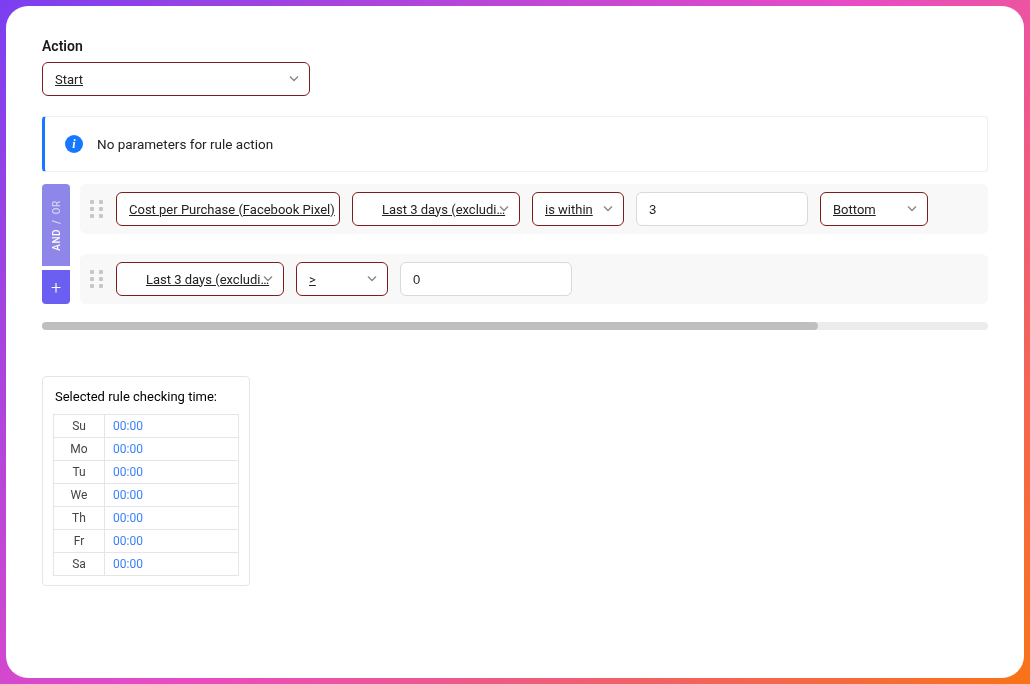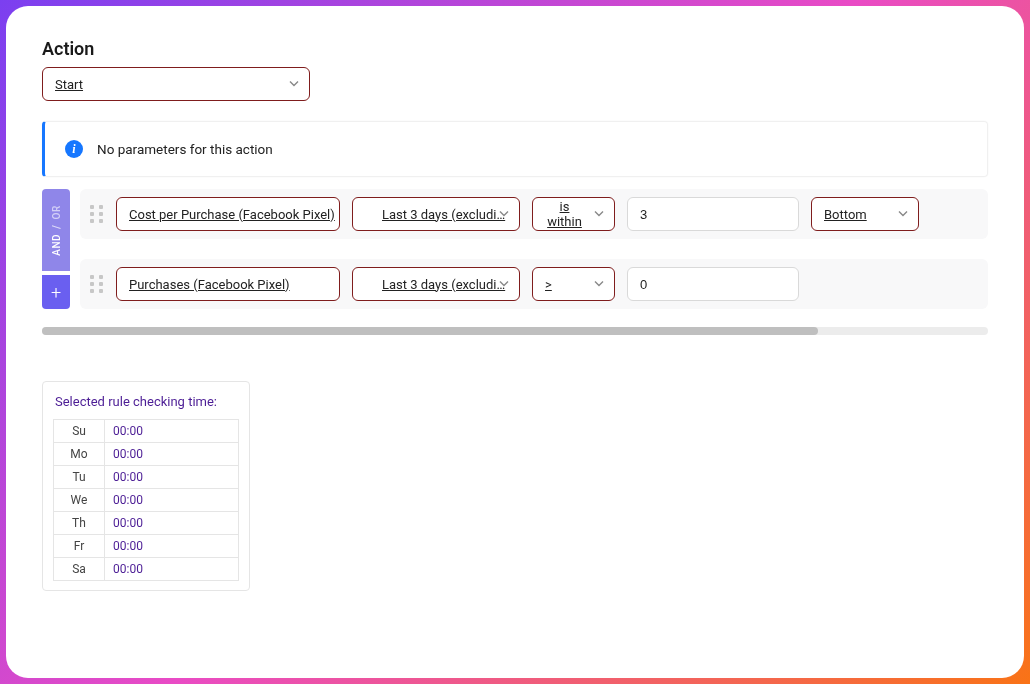--- a/index.html
+++ b/index.html
@@ -14,21 +14,21 @@
   .panel {
     background: #ffffff;
     border-radius: 22px;
     width: 100%;
     height: 100%;
     padding: 32px 36px 24px 36px;
     overflow: hidden;
     position: relative;
   }
   .section-label {
-    font-size: 18px;
+    font-size: 14px;
     font-weight: 600;
     color: #1a1a1a;
     margin-bottom: 8px;
   }
   .select {
     position: relative;
     display: inline-flex;
     align-items: center;
     border: 1px solid #7f1d1d;
     border-radius: 6px;
@@ -142,21 +142,21 @@
     grid-template-rows: 1fr 1fr 1fr;
     gap: 3px;
     cursor: grab;
     flex: 0 0 auto;
   }
   .drag-handle span {
     width: 4px; height: 4px; background: #c7c7c7; border-radius: 1px;
   }
   .metric { width: 224px; flex: 0 0 auto; white-space: nowrap; overflow: hidden; text-overflow: ellipsis;}
   .timeframe { width: 168px; flex: 0 0 auto; white-space: nowrap; overflow: hidden; text-overflow: ellipsis; padding-left: 29px;}
-  .operator { width: 83px; flex: 0 0 auto; text-align: center;}
+  .operator { width: 92px; flex: 0 0 auto;}
   .value-input {
     border: 1px solid #d9d9d9;
     border-radius: 6px;
     background: #fff;
     height: 34px;
     padding: 0 12px;
     font-size: 13px;
     color: #222;
     width: 172px;
     flex: 0 0 auto;
@@ -179,21 +179,21 @@
   }
   .sched-card {
     margin-top: 46px;
     border: 1px solid #e5e5e5;
     border-radius: 4px;
     width: 208px;
     padding: 12px 10px 10px 10px;
   }
   .sched-title {
     font-size: 13px;
-    color: #4c1d95;
+    color: #000000;
     margin-bottom: 10px;
     padding: 0 2px;
   }
   .sched-row {
     display: flex;
     height: 24px;
     margin-bottom: -1px;
   }
   .sched-day, .sched-time {
     border: 1px solid #e5e5e5;
@@ -203,21 +203,21 @@
     padding: 0 8px;
     background: #fff;
   }
   .sched-day {
     width: 52px;
     justify-content: center;
     color: #444;
   }
   .sched-time {
     flex: 1;
-    color: #4c1d95;
+    color: #3b82f6;
     border-left: none;
   }
   .chevron svg { width: 10px; height: 10px; }
 </style>
 </head>
 <body>
 
 <div class="panel">
 
   
@@ -227,21 +227,21 @@
     <span class="chevron">
       <svg viewBox="0 0 10 10">
           <path d="M1 3 L5 7 L9 3" fill="none" stroke="currentColor" stroke-width="1.4"></path>
         </svg>
     </span>
   </div>
 
   
   <div class="info-banner">
     <span class="info-icon">i</span>
-    <span>No parameters for this action</span>
+    <span>No parameters for rule action</span>
   </div>
 
   
 
   <div class="conditions-block">
     <div class="logic-col">
       <div class="logic-andor">
         <span class="rot">
           <span>AND</span>
           <span class="slash">/</span>
@@ -296,23 +296,20 @@
 
       <div class="cond-row">
         <div class="drag-handle">
           <span></span>
             <span></span>
             <span></span>
             <span></span>
             <span></span>
             <span></span>
         </div>
-        <div class="select metric">
-          <span>Purchases (Facebook Pixel)</span>
-        </div>
         <div class="select timeframe">
           <span>Last 3 days (excludi…</span>
           <span class="chevron">
             <svg viewBox="0 0 10 10">
                 <path d="M1 3 L5 7 L9 3" fill="none" stroke="currentColor" stroke-width="1.4"></path>
               </svg>
           </span>
         </div>
         <div class="select operator">
           <span>&gt;</span>

